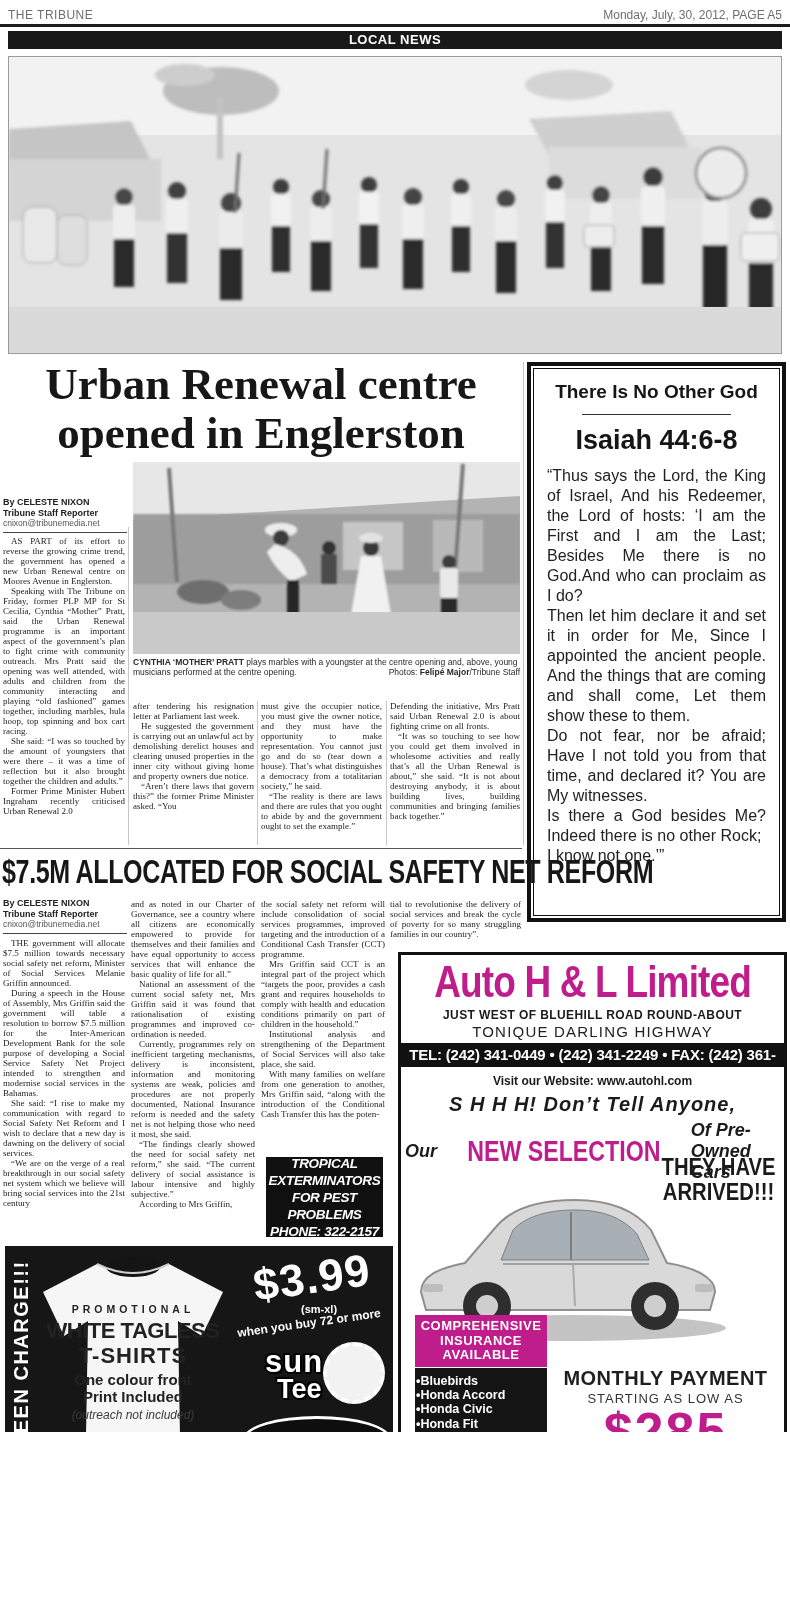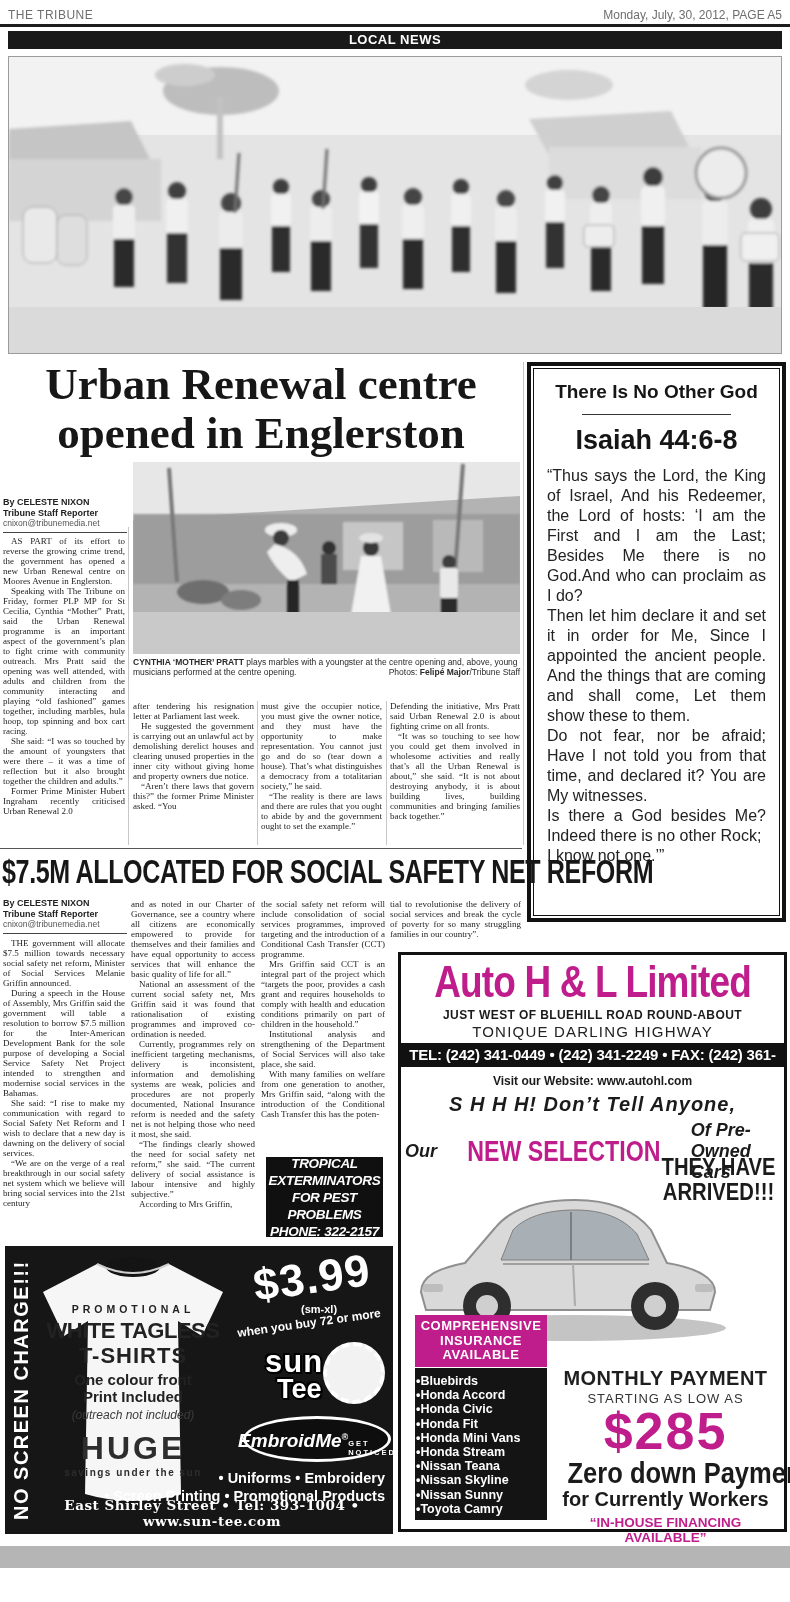--- a/index.html
+++ b/index.html
@@ -1,17 +1,17 @@
 <!DOCTYPE html>
 <html><head>
 <meta charset="utf-8">
 <style>
   *{margin:0;padding:0;box-sizing:border-box}
   html,body{background:#fff}
-  #page{position:relative;width:790px;height:1602px;background:#fff;overflow:hidden;
+  #page{position:relative;width:790px;height:1432px;background:#fff;overflow:hidden;
          font-family:"Liberation Sans",sans-serif;color:#1b1b1b}
   .abs{position:absolute}
 
   
   #masthead{top:8px;left:8px;font-size:12px;color:#6e6e6e;letter-spacing:.5px}
   #dateline{top:8px;right:8px;font-size:12px;color:#6e6e6e}
   #header-rule{top:24px;left:0;width:790px;height:3px;background:#1c1c1c}
   #section-banner{top:31px;left:8px;width:774px;height:18px;background:#191919;color:#fff;
     text-align:center;font-weight:bold;font-size:13px;line-height:18px;letter-spacing:.5px}
 
@@ -361,21 +361,21 @@
 
   <div class="abs col" id="a2c1">
       <p class="para">THE government will allocate $7.5 million towards necessary social safety net reform, Minister of Social Services Melanie Griffin announced.</p>
       <p class="para">During a speech in the House of Assembly, Mrs Griffin said the government will table a resolution to borrow $7.5 million for the Inter-American Development Bank for the sole purpose of developing a Social Service Safety Net Project intended to strengthen and modernise social services in the Bahamas.</p>
       <p class="para">She said: “I rise to make my communication with regard to Social Safety Net Reform and I wish to declare that a new day is dawning on the delivery of social services.</p>
       <p class="para">“We are on the verge of a real breakthrough in our social safety net system which we believe will bring social services into the 21st century</p>
     </div>
   <div class="abs col" id="a2c2" data-cont="true">
       <p class="para">and as noted in our Charter of Governance, see a country where all citizens are economically empowered to provide for themselves and their families and have equal opportunity to access services that will enhance the basic quality of life for all.”</p>
       <p class="para">National an assessment of the current social safety net, Mrs Griffin said it was found that rationalisation of existing programmes and improved co-ordination is needed.</p>
-      <p class="para">Currently, programmes rely on inefficient targeting mechanisms, delivery is inconsistent, information and demolishing systems are weak, policies and procedures are not properly documented, National Insurance reform is needed and the safety net is not helping those who need it most, she said.</p>
+      <p class="para">Currently, programmes rely on inefficient targeting mechanisms, delivery is inconsistent, information and monitoring systems are weak, policies and procedures are not properly documented, National Insurance reform is needed and the safety net is not helping those who need it most, she said.</p>
       <p class="para">“The findings clearly showed the need for social safety net reform,” she said. “The current delivery of social assistance is labour intensive and highly subjective.”</p>
       <p class="para">According to Mrs Griffin,</p>
     </div>
   <div class="abs col" id="a2c3" data-cont="true">
       <p class="para">the social safety net reform will include consolidation of social services programmes, improved targeting and the introduction of a Conditional Cash Transfer (CCT) programme.</p>
       <p class="para">Mrs Griffin said CCT is an integral part of the project which “targets the poor, provides a cash grant and requires households to comply with health and education conditions primarily on part of children in the household.”</p>
       <p class="para">Institutional analysis and strengthening of the Department of Social Services will also take place, she said.</p>
       <p class="para">With many families on welfare from one generation to another, Mrs Griffin said, “along with the introduction of the Conditional Cash Transfer this has the poten-</p>
     </div>
   <div class="abs col" id="a2c4" data-cont="true">

